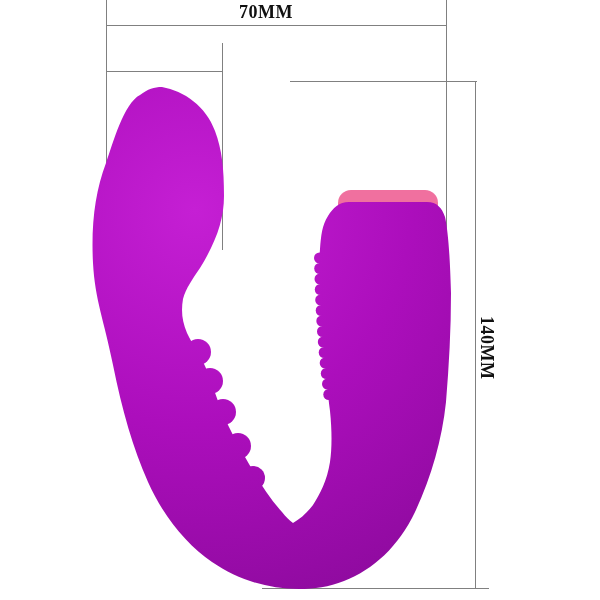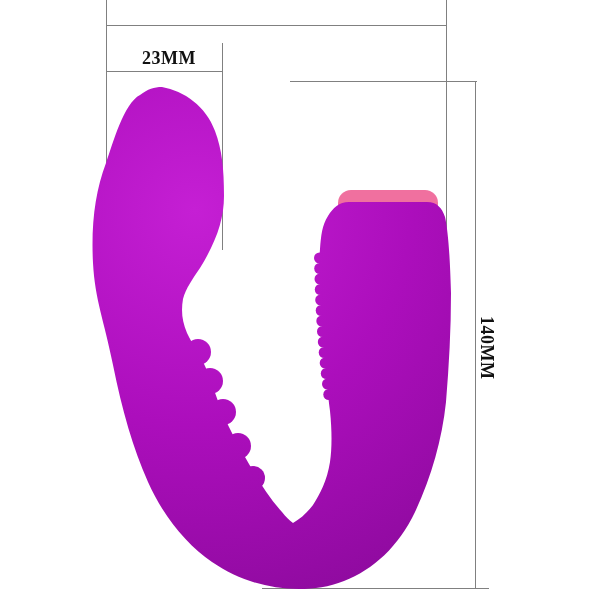--- a/index.html
+++ b/index.html
@@ -122,18 +122,18 @@
       <g fill="url(#bodyGrad)">
         <circle cx="198" cy="352" r="13"></circle>
         <circle cx="210" cy="381" r="13"></circle>
         <circle cx="223" cy="412" r="13"></circle>
         <circle cx="238" cy="446" r="13"></circle>
         <circle cx="253" cy="478" r="12"></circle>
       </g>
     </g>
   </svg>
 
+  <div class="dim-label horizontal" style="left:226px; top:2px;">70MM</div>
 
-  <div class="dim-label horizontal" style="left:129px; top:48px;">23MM</div>
 
   <div class="dim-label vertical" style="left:476px; top:316px;">140MM</div>
 
 </div>
 
 </body></html>

